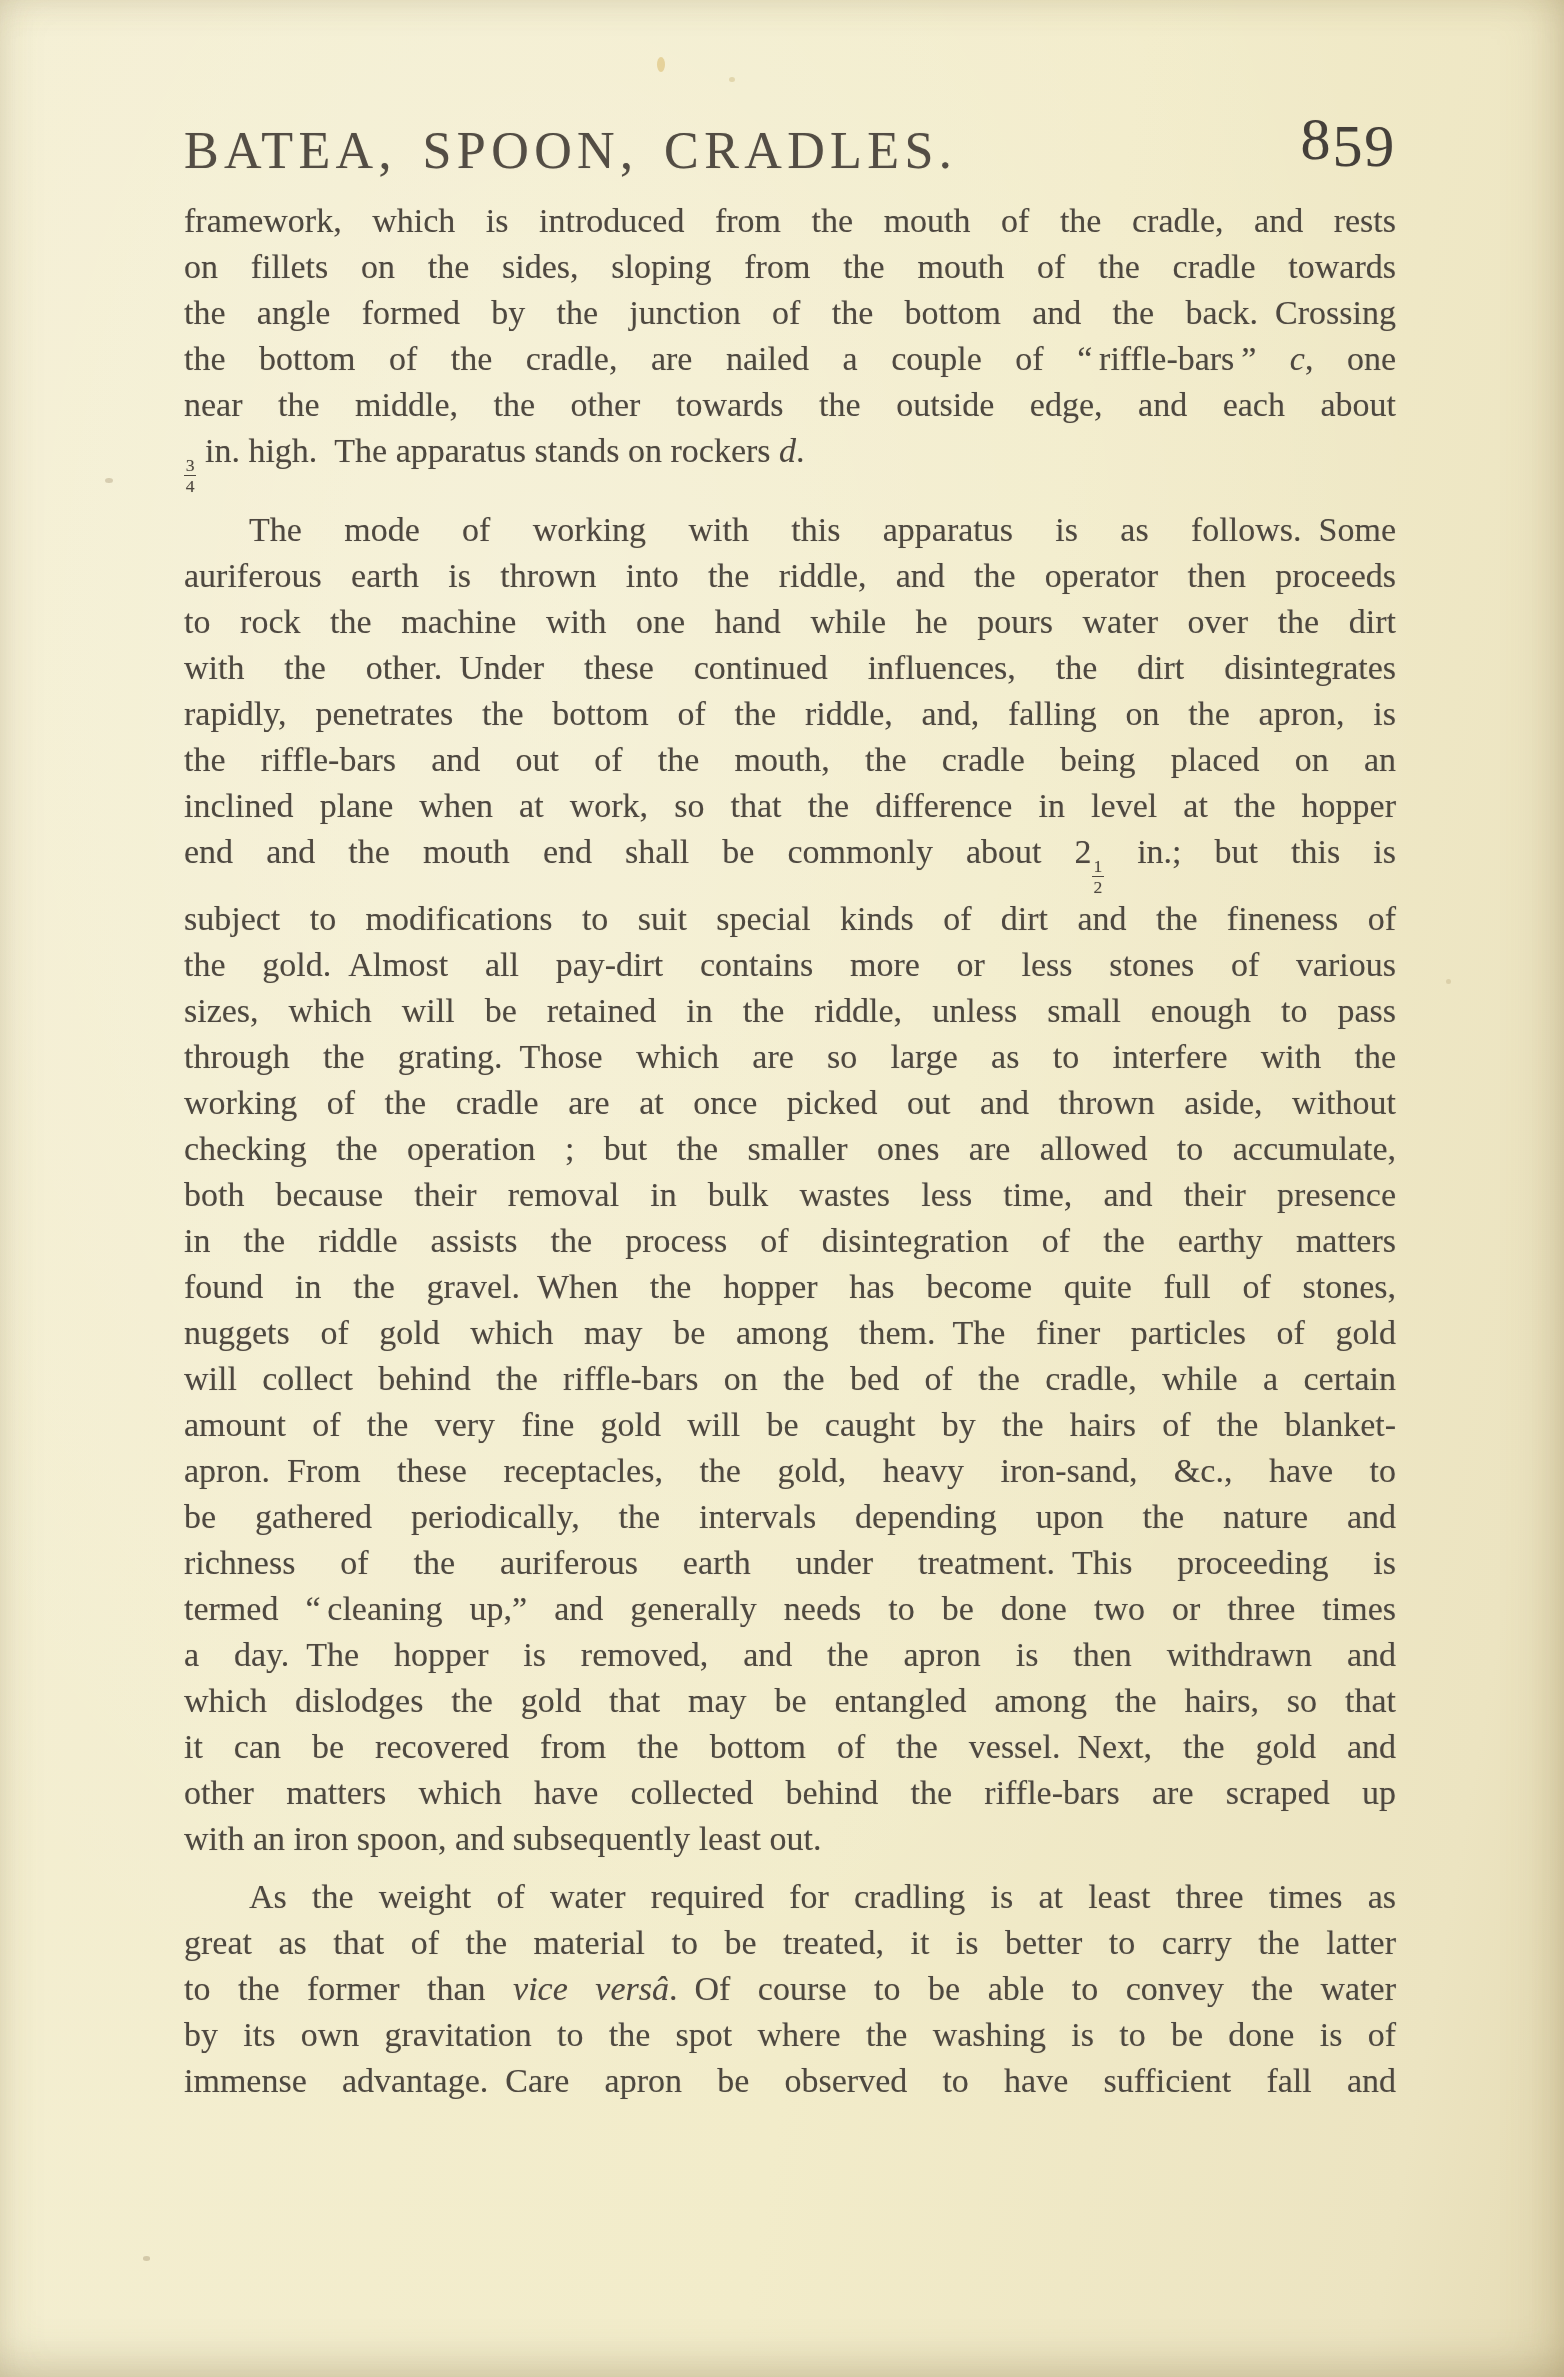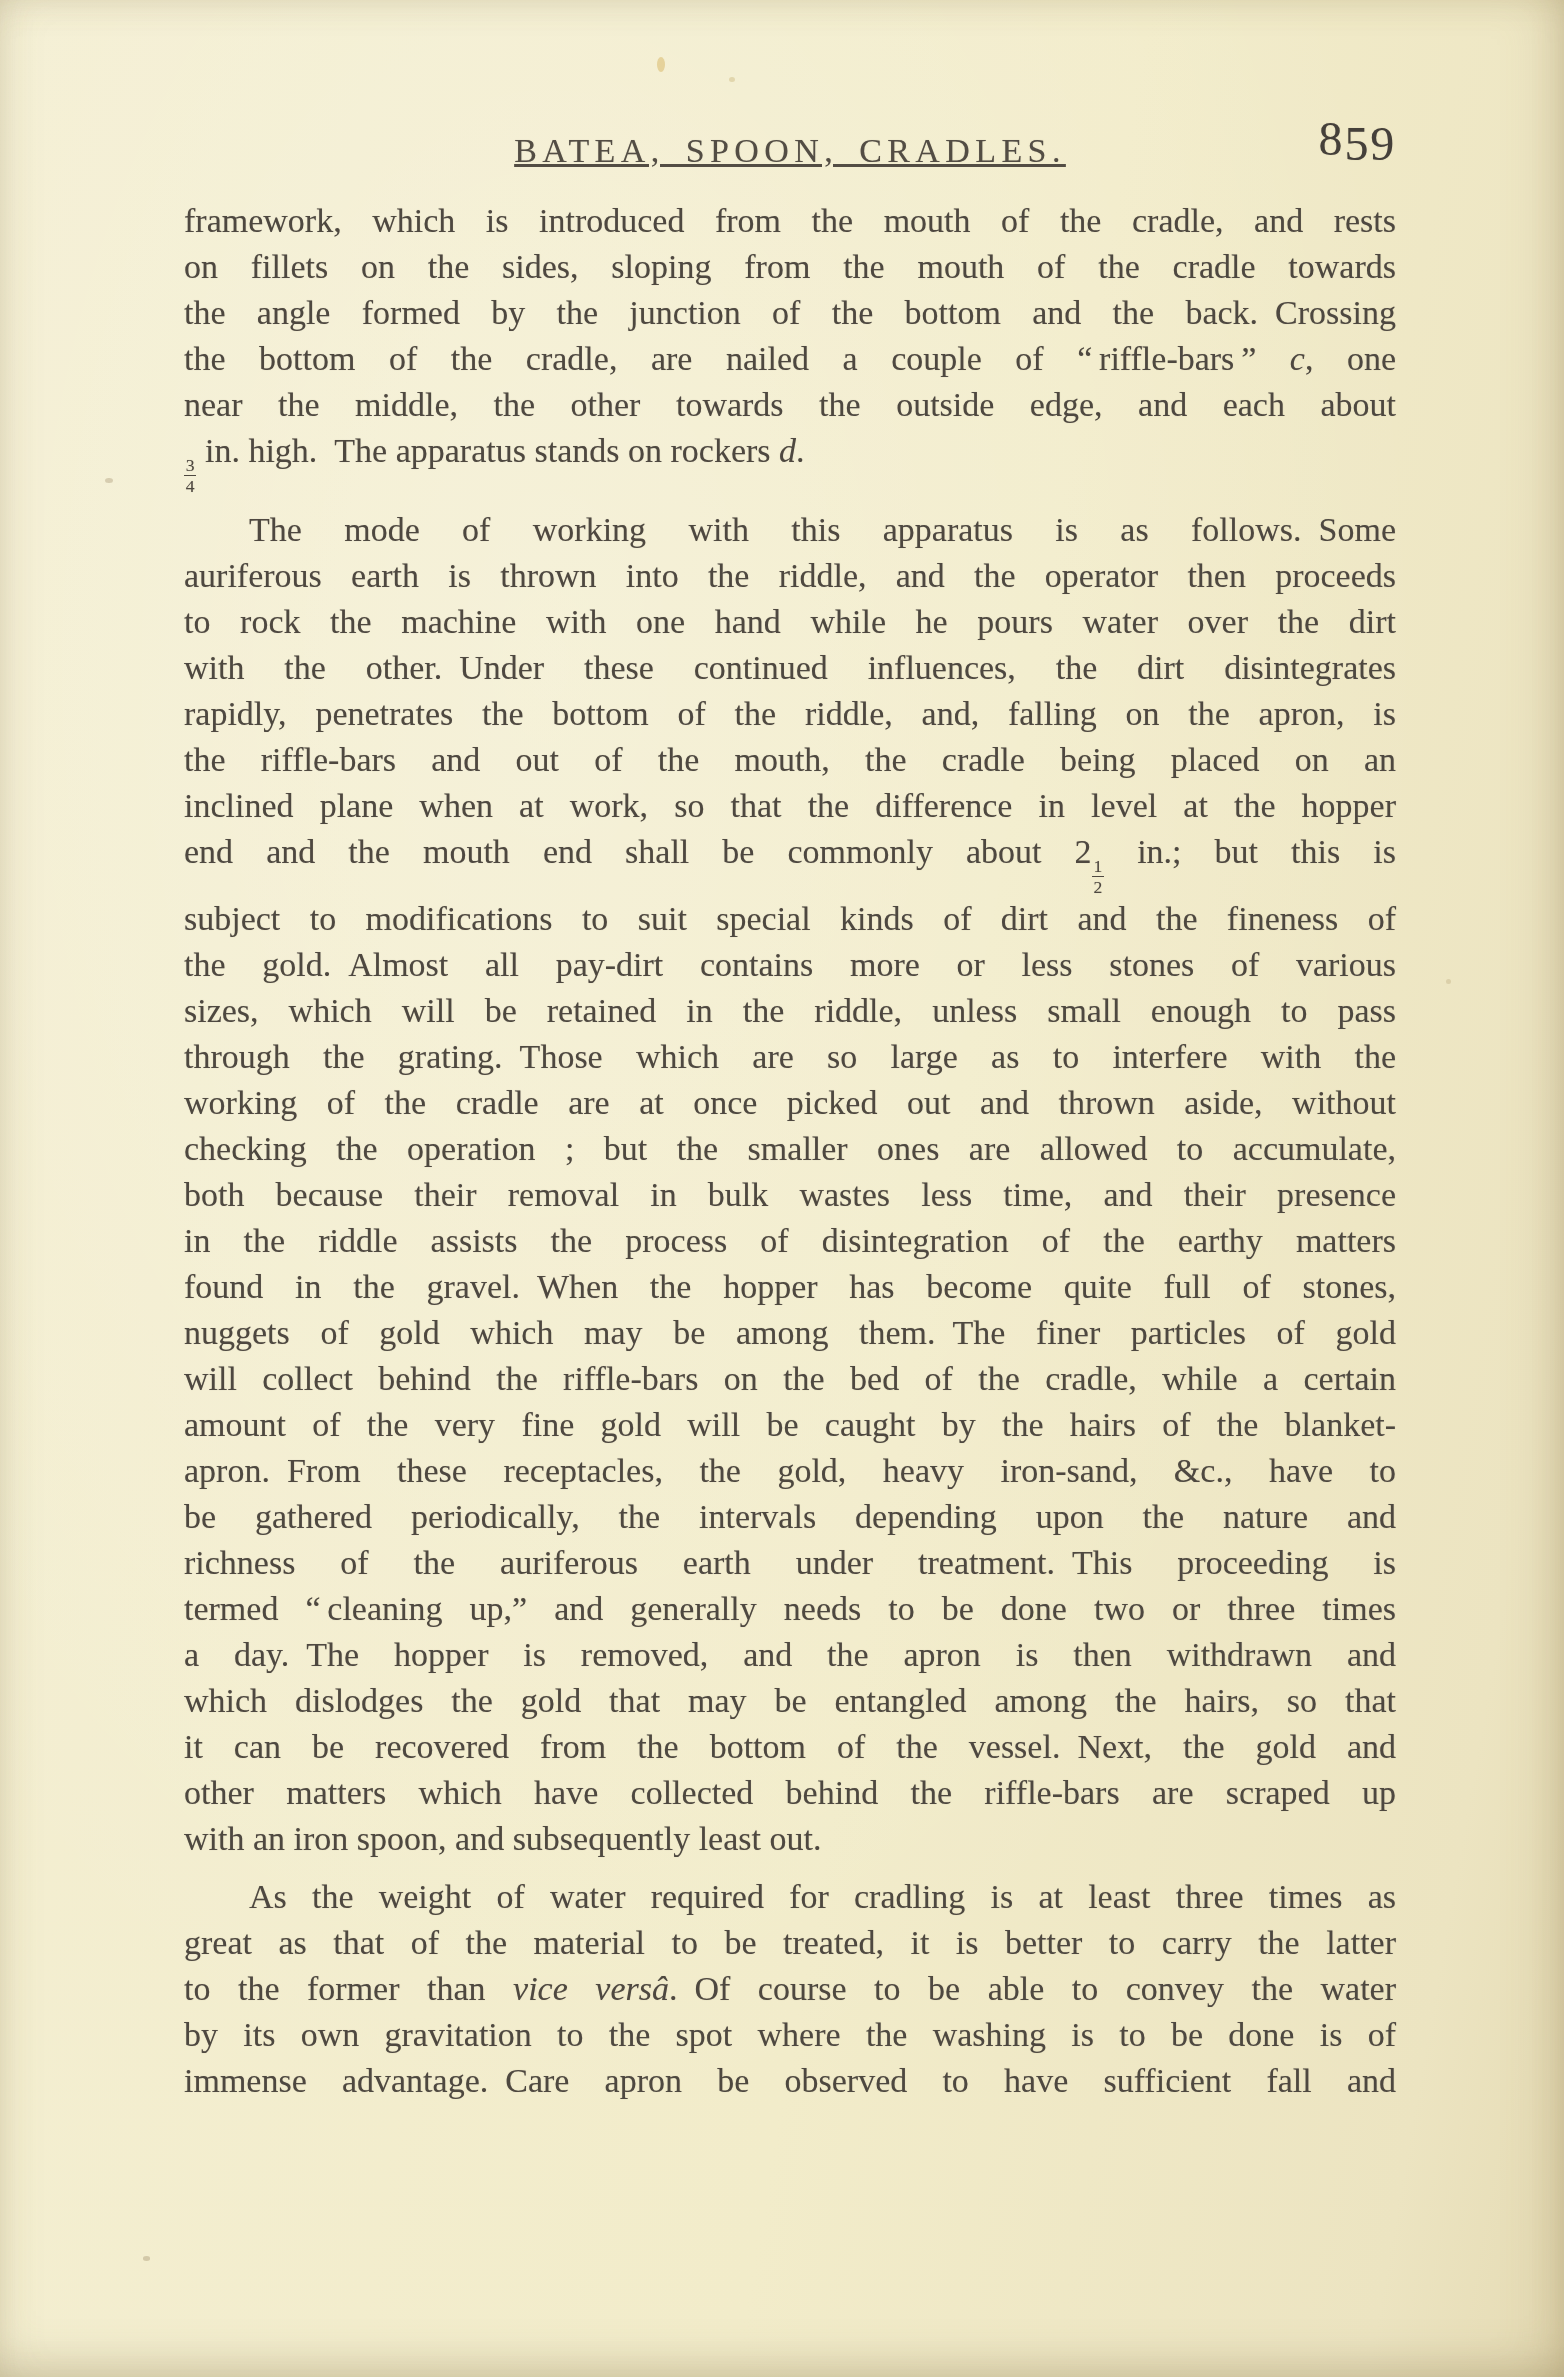--- a/index.html
+++ b/index.html
@@ -24,31 +24,29 @@
       inset 0 16px 40px -23px rgba(150,130,85,0.16),
       inset 23px 0 54px -27px rgba(150,130,85,0.12);
   }
   .page-header{
     position:absolute;
     left:184px;top:108px;
     width:1212px;height:72px;
   }
   .running-title{
     position:absolute;left:0;right:0;top:23px;
-    text-align:center;
-    font-size:34px;line-height:39px;
+    font-size:52px;line-height:39px;
     letter-spacing:5.4px;
     word-spacing:7.2px;
     color:#534d44;
     text-shadow:0 0 0.9px rgba(90,84,74,0.35);
-    text-decoration:underline;
   }
   .page-number{
     position:absolute;right:0;top:7.2px;
-    font-size:48px;line-height:48px;
+    font-size:60px;line-height:48px;
     letter-spacing:1.8px;
     color:#45403a;
     text-shadow:0 0 0.9px rgba(90,84,74,0.3);
     text-align:right;
   }
   .page-number .onum{display:inline-block;transform:translateY(0.11em);}
   .text-block{
     position:absolute;
     left:184px;top:198px;
     width:1212px;

